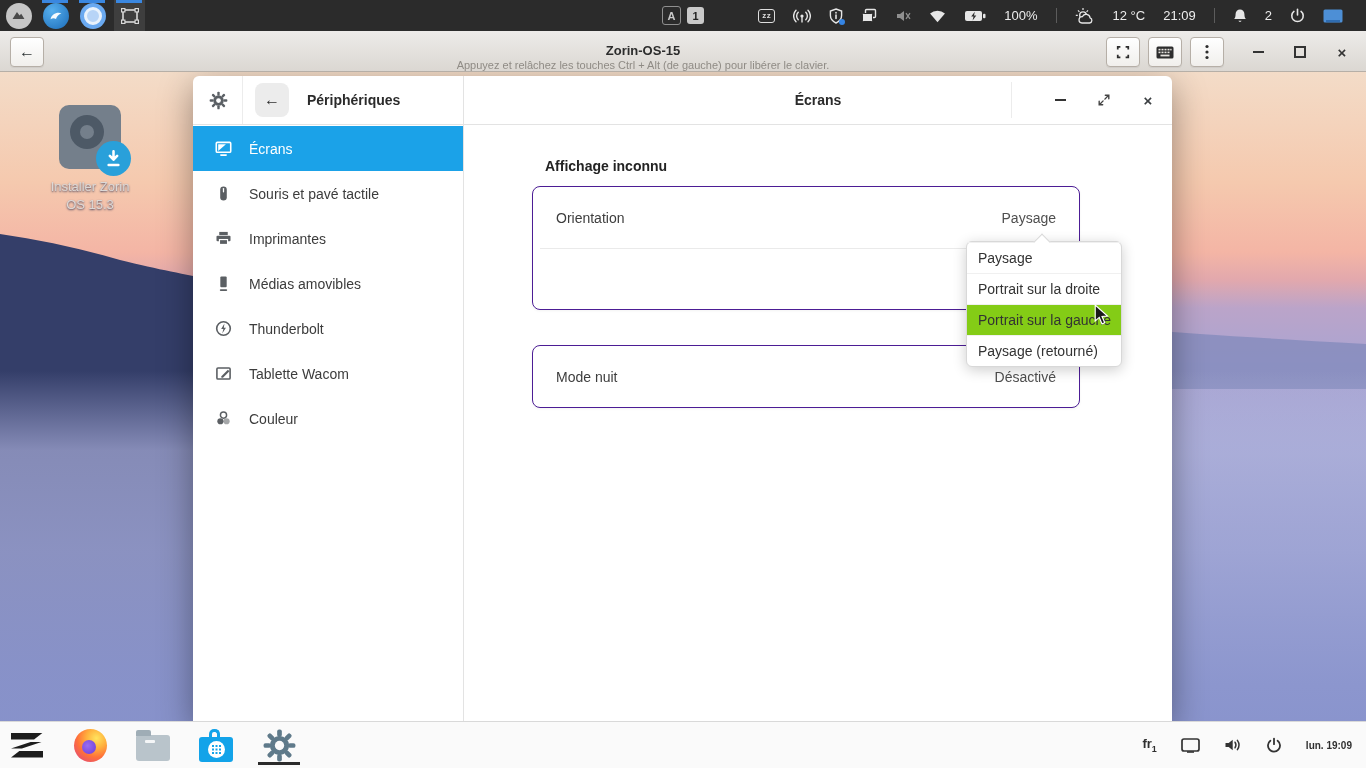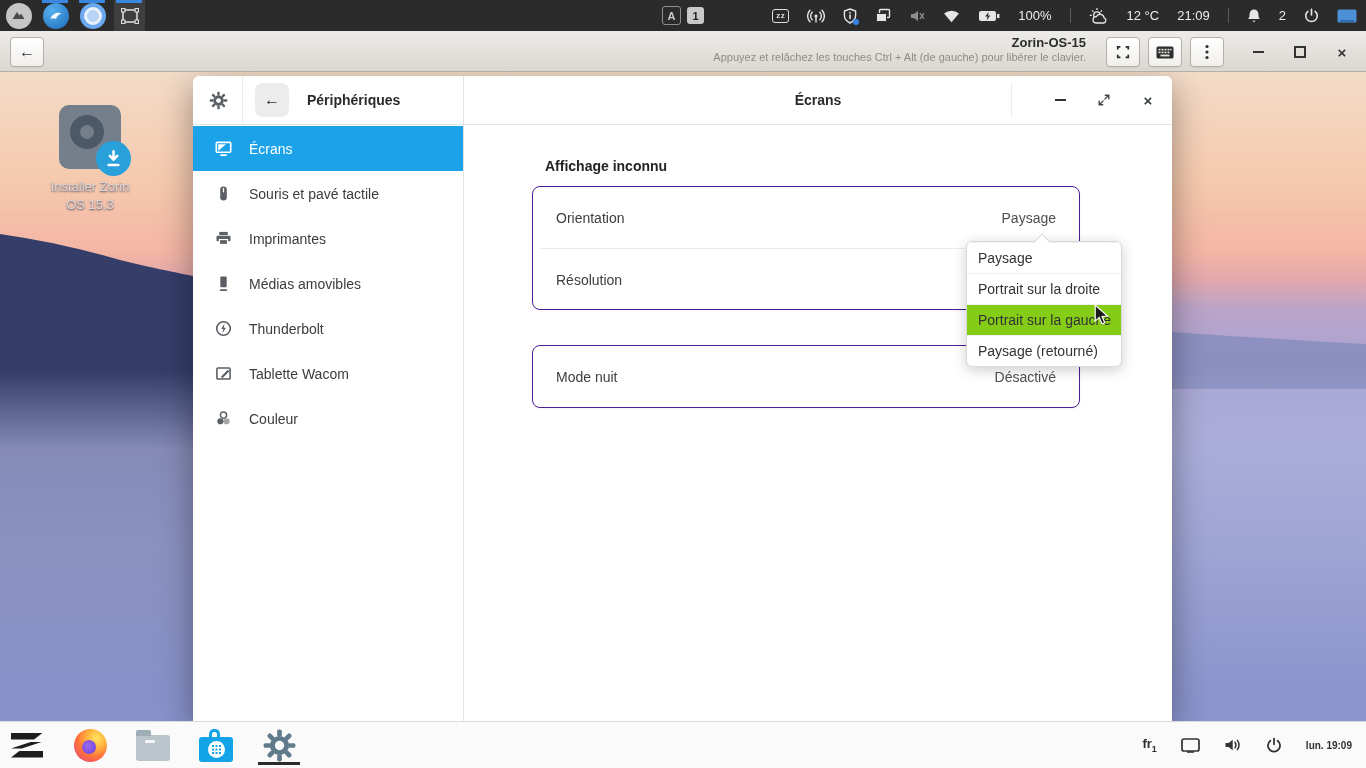--- a/index.html
+++ b/index.html
@@ -18,36 +18,36 @@
   .app-circle{width:26px;height:26px;border-radius:50%;display:flex;align-items:center;justify-content:center;}
   .app-circle.grey{background:#c6c6c6;}
   .app-circle.bird{background:radial-gradient(circle at 35% 30%,#57b0ef,#1c6cb8);}
   .app-circle.chrome{background:#6aa9f0;display:flex;}
   .chrome-inner{width:12px;height:12px;border-radius:50%;background:#b7d4f7;border:3px solid #e9f2fc;}
   .tb-center{position:absolute;left:50%;transform:translateX(-50%);display:flex;gap:6px;align-items:center;}
   .kbd-badge{width:17px;height:17px;border:1px solid #8f8f8f;border-radius:3px;color:#c9c9c9;
              font-size:11px;font-weight:bold;display:flex;align-items:center;justify-content:center;}
   .ws-badge{width:17px;height:17px;background:#c9c9c9;border-radius:3px;color:#222;
             font-size:11px;font-weight:bold;display:flex;align-items:center;justify-content:center;}
-  .tb-right{margin-left:auto;display:flex;align-items:center;gap:18px;padding-right:9px;font-size:13px;}
+  .tb-right{margin-left:auto;display:flex;align-items:center;gap:18px;padding-right:23px;font-size:13px;}
   .tb-right .lbl{color:#ededed;}
   .tray-sep{width:1px;height:15px;background:#5c5c5c;}
   .zz-box{border:1px solid #dedede;border-radius:3px;font-size:8px;font-weight:bold;
           padding:2px 3px;color:#dedede;line-height:1;letter-spacing:.5px;}
   .shield-wrap{position:relative;display:flex;}
   .tray-dot{position:absolute;right:-2px;bottom:-1px;width:6px;height:6px;border-radius:50%;background:#3584e4;}
 
   
   .vm-titlebar{position:absolute;top:31px;left:0;right:0;height:40px;
                background:linear-gradient(#edebe9,#dbd7d2);border-bottom:1px solid #b6afa7;z-index:40;}
   .tb-btn{width:32px;height:28px;background:linear-gradient(#ffffff,#f1efec);
           border:1px solid #b6afa7;border-radius:4px;display:flex;align-items:center;justify-content:center;
           color:#2e3436;font-size:16px;box-shadow:0 1px 1px rgba(0,0,0,.06);}
   .back-btn{position:absolute;left:10px;top:6px;}
-  .vt-center{position:absolute;left:200px;right:280px;top:4px;text-align:right;}
+  .vt-center{position:absolute;left:200px;right:280px;top:12px;text-align:center;}
   .vt-title{font-size:13px;font-weight:bold;color:#2c2c2c;}
   .vt-sub{font-size:11px;color:#8f8b85;margin-top:1px;}
   .vt-right{position:absolute;right:10px;top:6px;display:flex;align-items:center;gap:8px;}
   .wc-group{display:flex;align-items:center;gap:26px;margin-left:18px;padding-right:6px;}
   .wc{color:#333;display:flex;align-items:center;justify-content:center;width:16px;height:16px;}
   .min-line{width:11px;border-top:2px solid #333;}
   .max-box{width:8px;height:8px;border:2px solid #333;}
   .x-glyph{font-size:15px;font-weight:bold;line-height:1;}
 
   
@@ -470,24 +470,20 @@
 
     <div class="main">
       <div class="section-title">Affichage inconnu</div>
 
       <div class="card card1">
         <div class="row">
           <span>Orientation</span>
           <span class="value">Paysage</span>
         </div>
         <div class="row-div"></div>
-        <div class="row">
-          <span>Résolution</span>
-          <span class="value"></span>
-        </div>
       </div>
 
       <div class="card card2">
         <div class="row" style="height:61px">
           <span>Mode nuit</span>
           <span class="value">Désactivé</span>
         </div>
       </div>
 
       <div class="popover">

